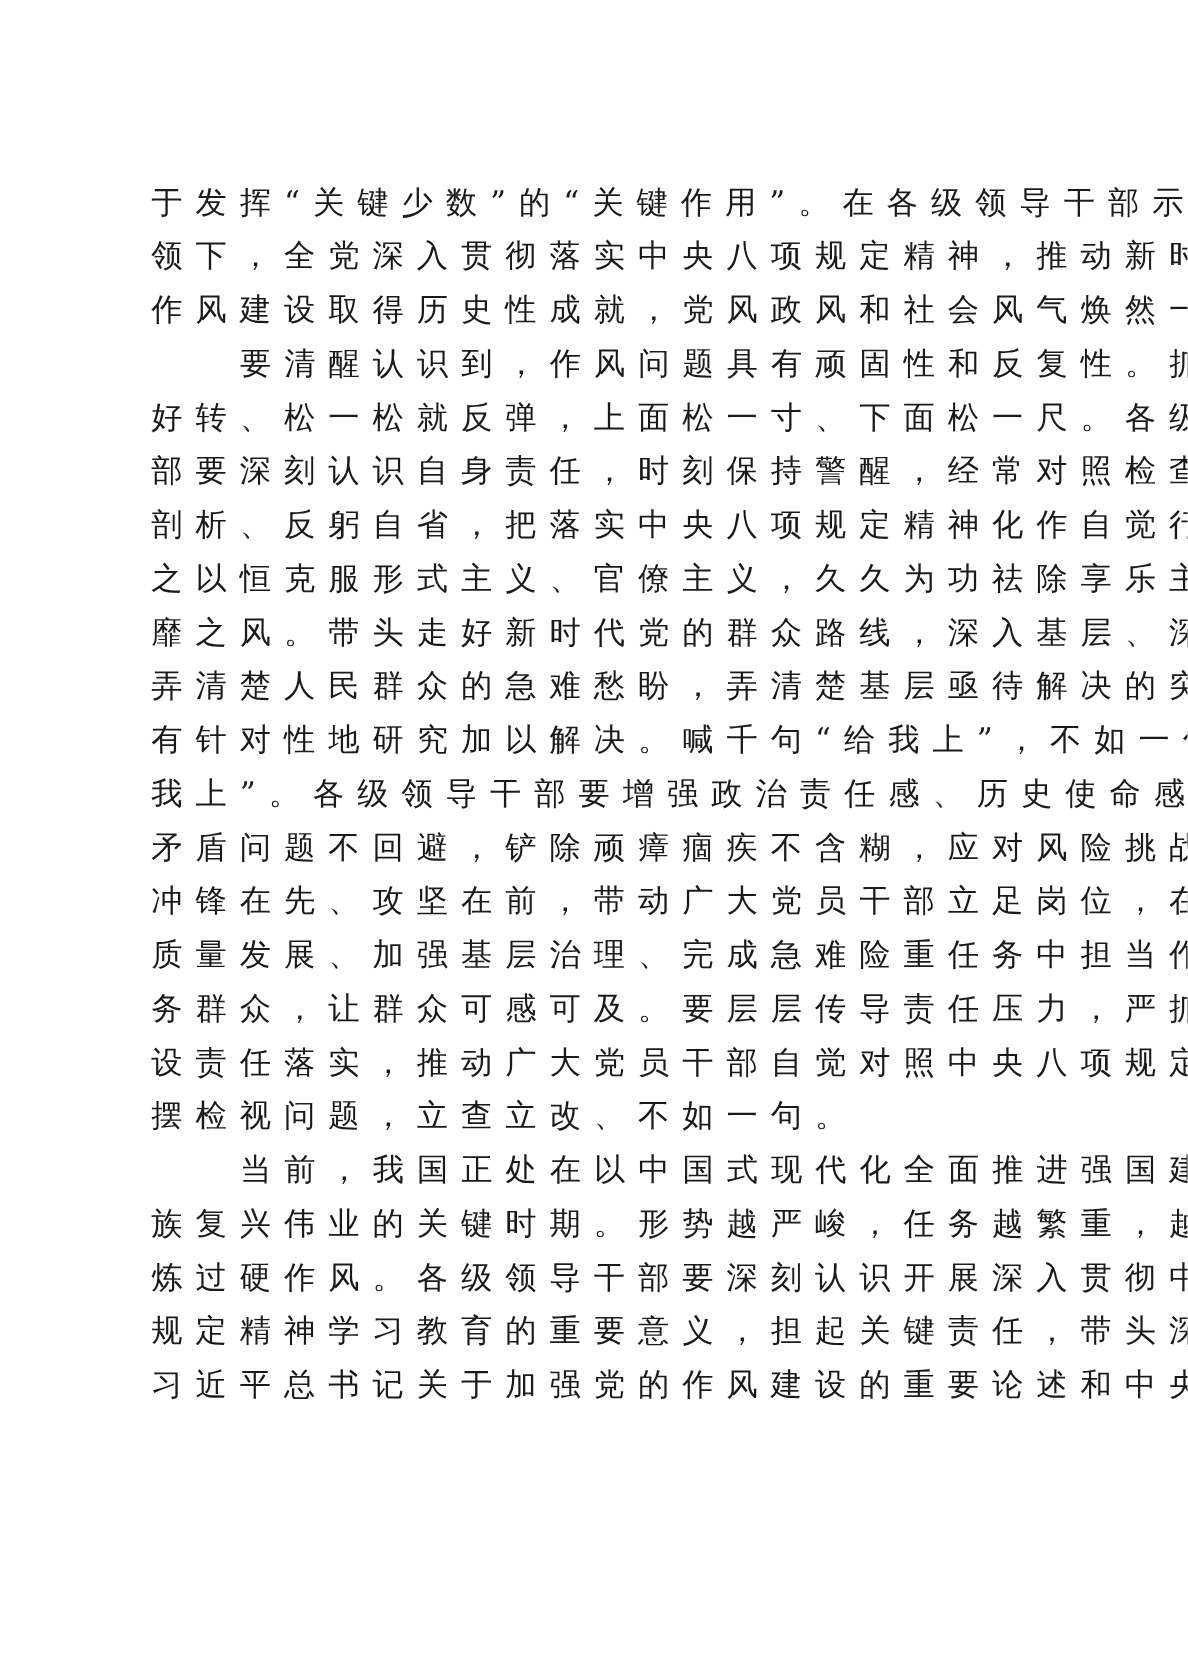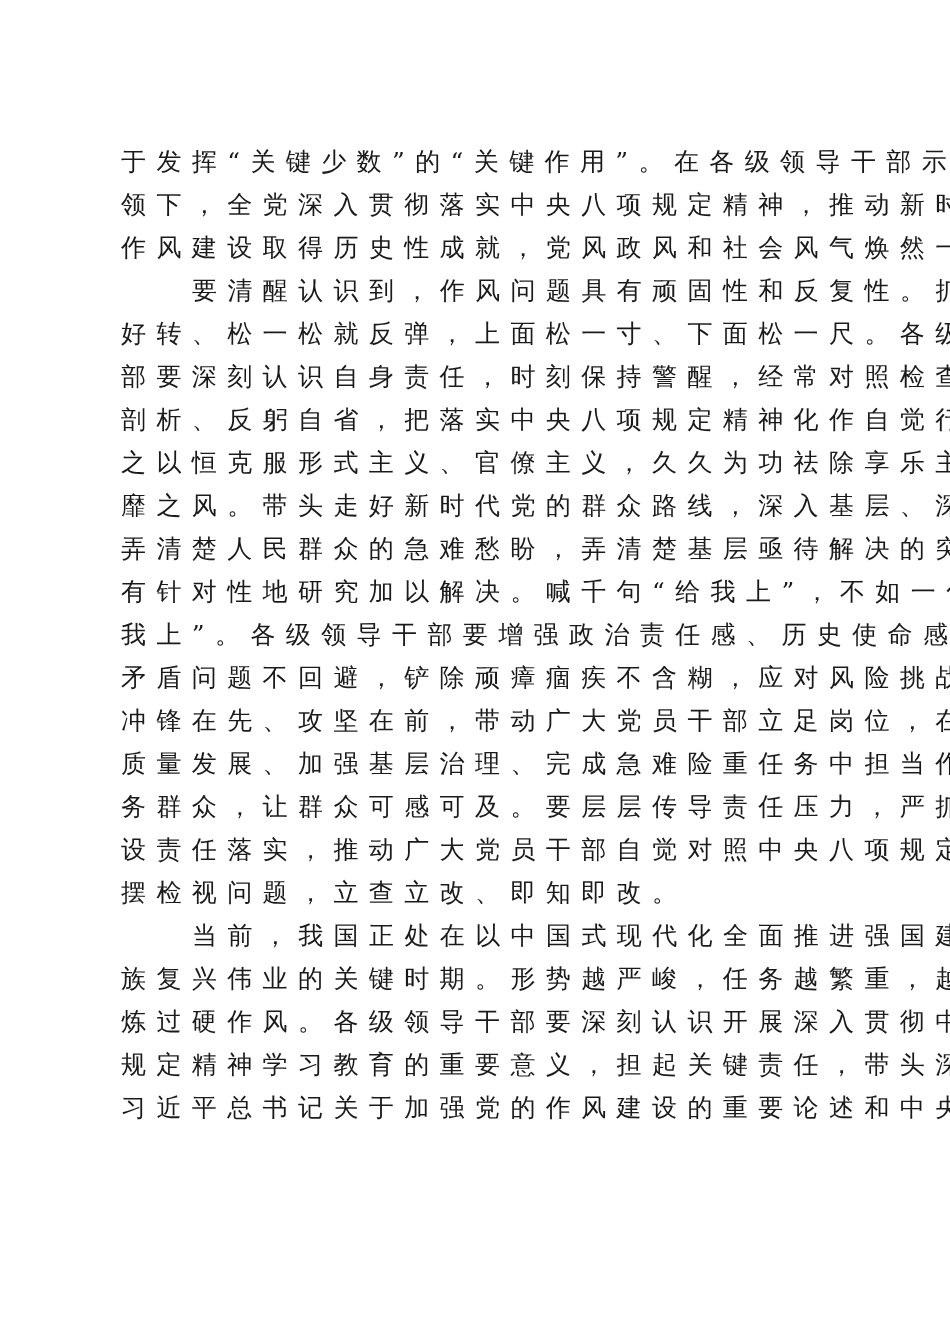--- a/index.html
+++ b/index.html
@@ -61,21 +61,21 @@
       <span class="line">之以恒克服形式主义、官僚主义，久久为功祛除享乐主义和奢</span>
       <span class="line">靡之风。带头走好新时代党的群众路线，深入基层、深入群众，</span>
       <span class="line">弄清楚人民群众的急难愁盼，弄清楚基层亟待解决的突出问题，</span>
       <span class="line">有针对性地研究加以解决。喊千句“给我上”，不如一句“跟</span>
       <span class="line">我上”。各级领导干部要增强政治责任感、历史使命感，直面</span>
       <span class="line">矛盾问题不回避，铲除顽瘴痼疾不含糊，应对风险挑战不退缩，</span>
       <span class="line">冲锋在先、攻坚在前，带动广大党员干部立足岗位，在推动高</span>
       <span class="line">质量发展、加强基层治理、完成急难险重任务中担当作为、服</span>
       <span class="line">务群众，让群众可感可及。要层层传导责任压力，严抓作风建</span>
       <span class="line">设责任落实，推动广大党员干部自觉对照中央八项规定精神查</span>
-      <span class="line">摆检视问题，立查立改、即知即改。</span>
+      <span class="line">摆检视问题，立查立改、不如一句。</span>
     </div>
 
     <div>
       <span class="line indent">当前，我国正处在以中国式现代化全面推进强国建设、民</span>
       <span class="line">族复兴伟业的关键时期。形势越严峻，任务越繁重，越需要锤</span>
       <span class="line">炼过硬作风。各级领导干部要深刻认识开展深入贯彻中央八项</span>
       <span class="line">规定精神学习教育的重要意义，担起关键责任，带头深入学习</span>
       <span class="line">习近平总书记关于加强党的作风建设的重要论述和中央八项规</span>
     </div>
 

